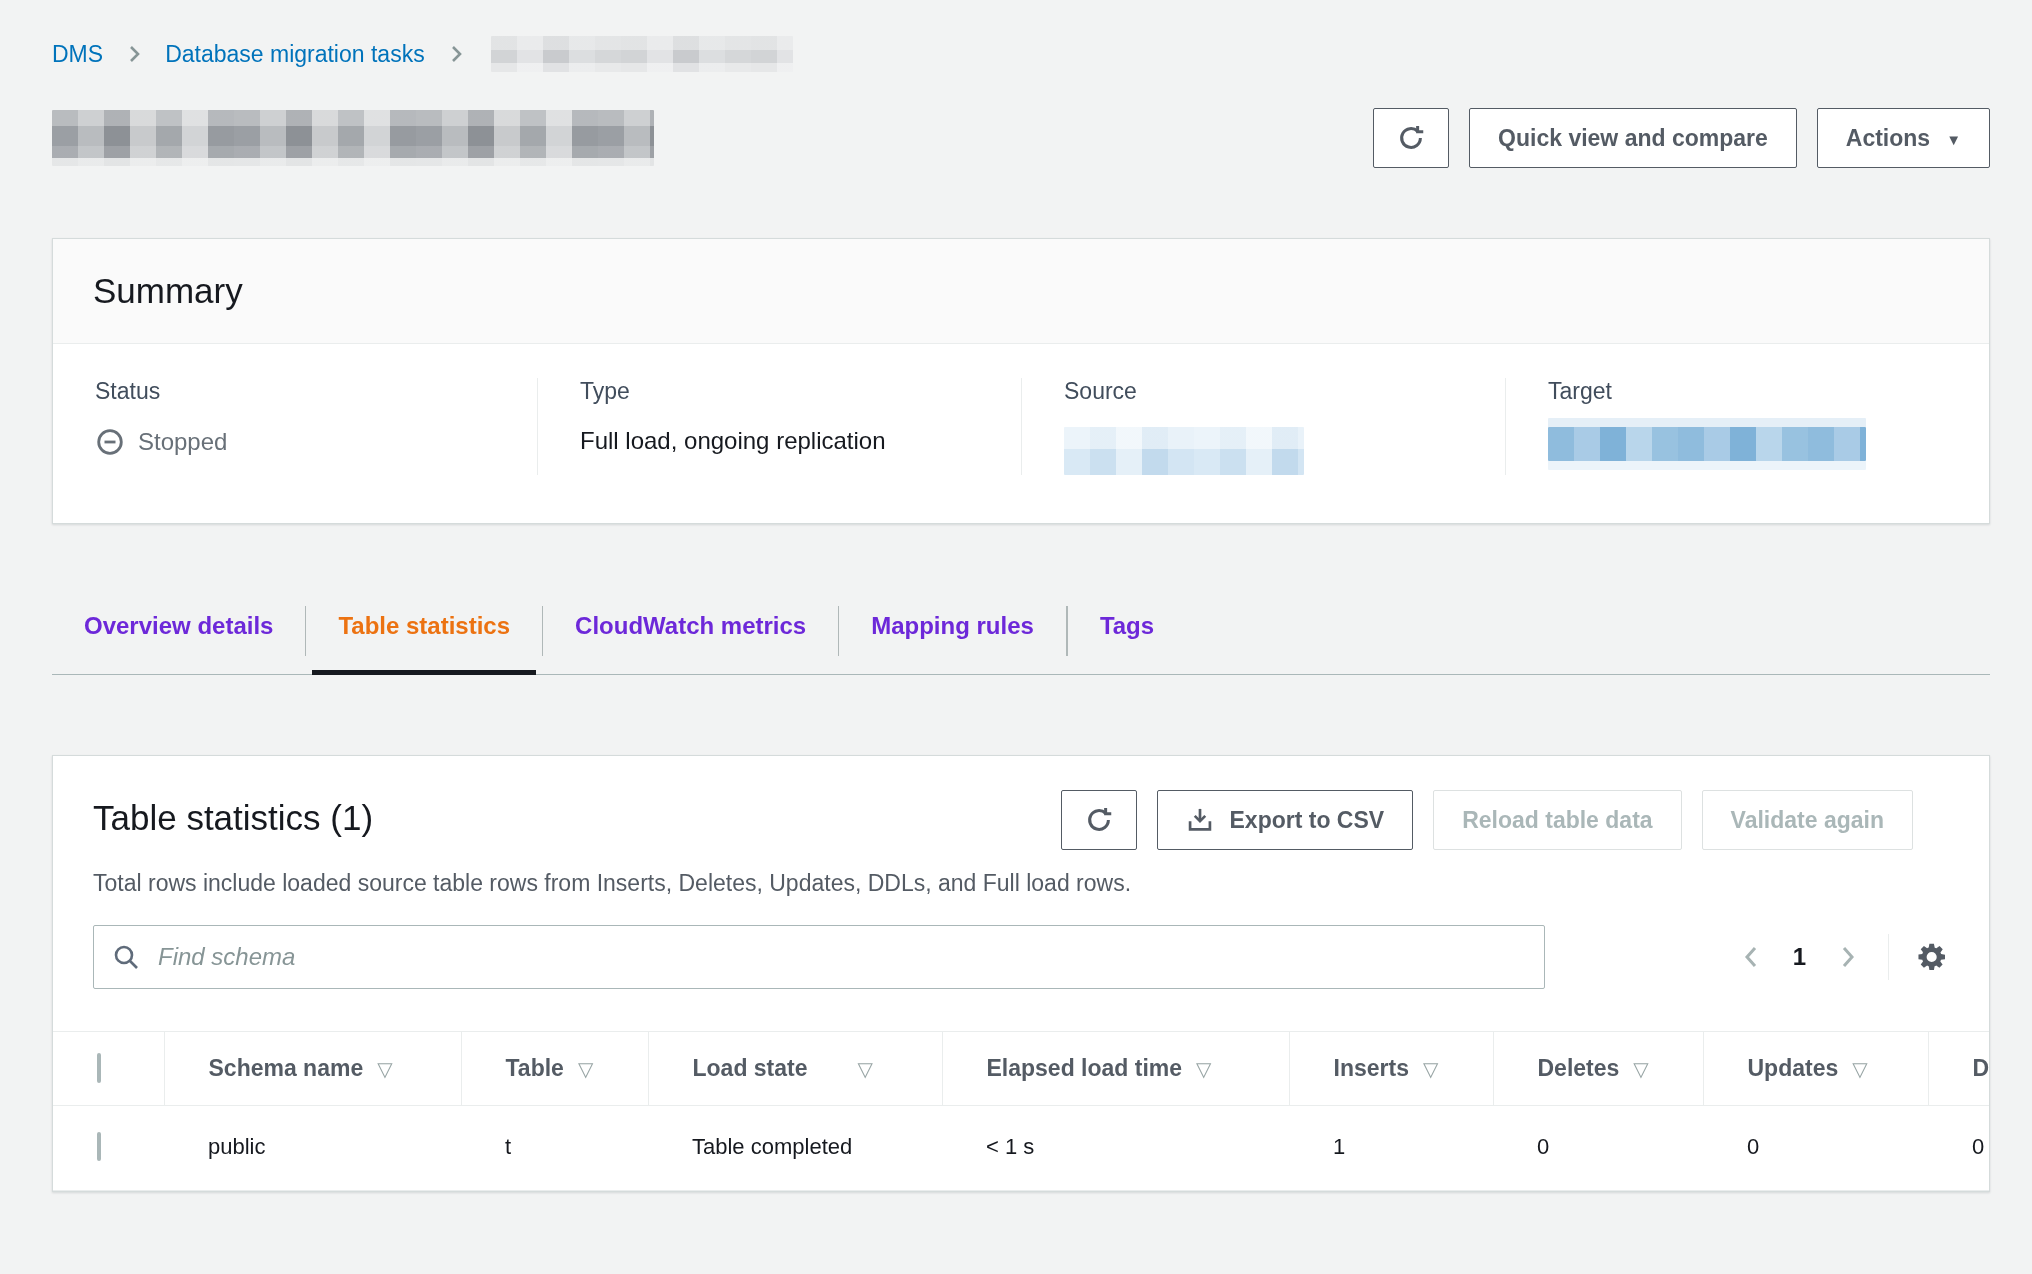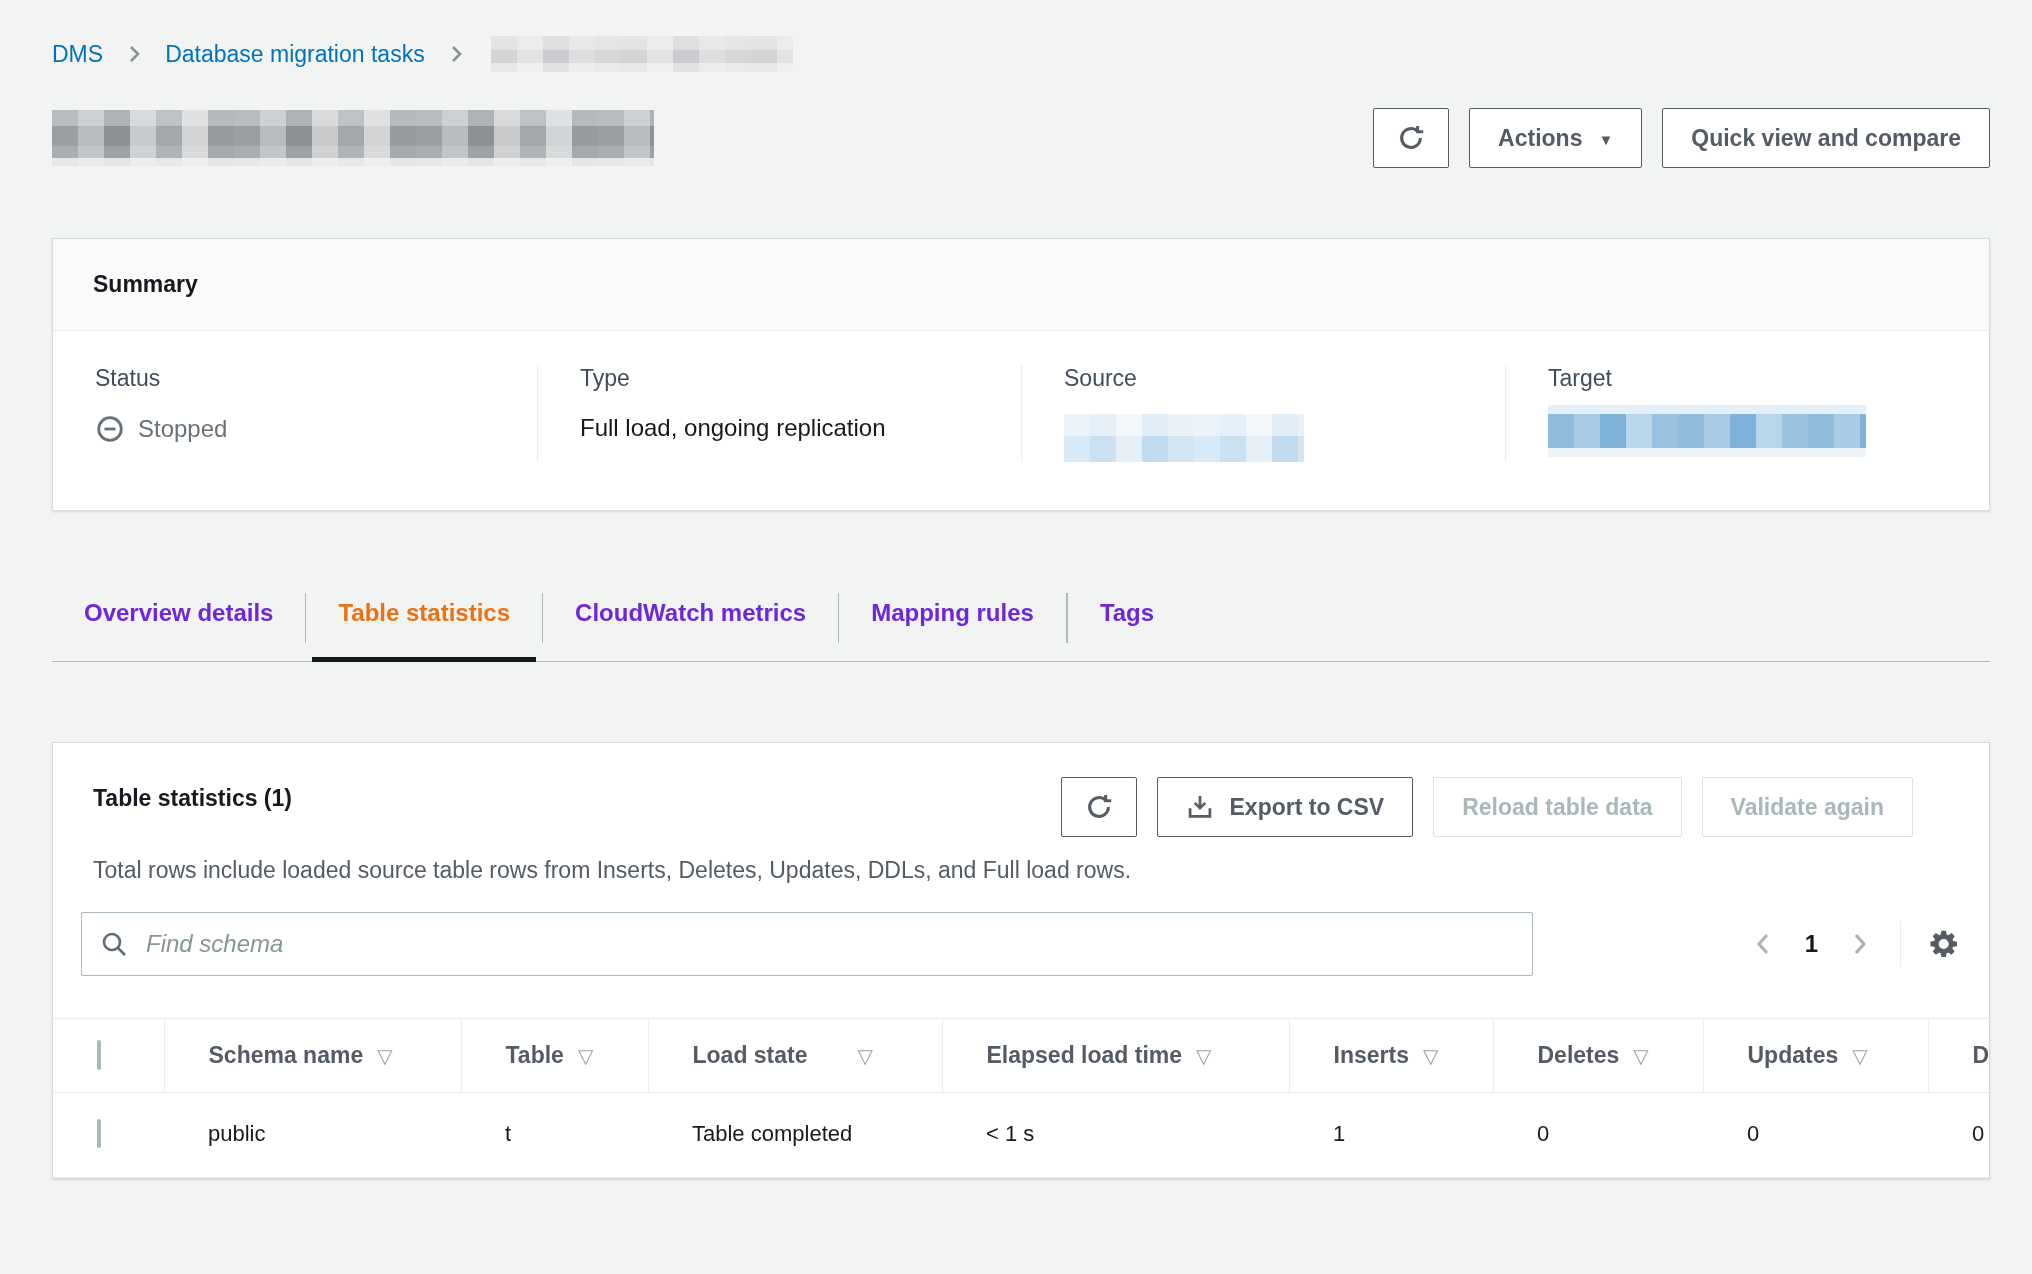--- a/index.html
+++ b/index.html
@@ -43,21 +43,21 @@
   .btn.icon-only { width:76px; padding:0; }
   .btn.disabled { border-color:#dde1e1; color:#aab7b8; cursor:default; }
   .caret { font-size:15px; line-height:1; position:relative; top:1px; }
 
   
   .card { background:#fff; border:1px solid #d5dbdb; box-shadow:0 1px 2px rgba(0,28,36,.12); }
 
   
   .summary-card { margin-top:70px; }
   .card-hd { background:#fafafa; border-bottom:1px solid #eaeded; padding:32px 40px; }
-  .card-hd h2, .ts-title { margin:0; font-size:23px; font-weight:bold; color:#16191f; }
+  .card-hd h2, .ts-title { margin:0; font-size:35px; font-weight:normal; color:#16191f; }
   .summary-grid { display:grid; grid-template-columns:repeat(4,1fr); padding:34px 0 48px; }
   .summary-col { padding:0 42px; }
   .summary-col + .summary-col { border-left:1px solid #eaeded; }
   .field-label { font-size:23px; color:#414d5c; margin-bottom:22px; }
   .field-value { font-size:24px; color:#16191f; display:flex; align-items:center; gap:13px; }
   .status-gray { color:#687078; }
   .redact-source {
     width:240px; height:48px; margin-top:2px;
     background-image:
       linear-gradient(180deg, rgba(255,255,255,.5) 0 22px, rgba(255,255,255,0) 22px),
@@ -81,21 +81,21 @@
     content:""; position:absolute; left:6px; right:6px; bottom:-1px; height:5px; background:#16191f;
   }
   .tab-sep { width:1px; height:50px; background:#b0b8b8; margin-top:6px; }
 
   
   .ts-card { margin-top:80px; overflow:hidden; padding-bottom:0; }
   .ts-header { display:flex; justify-content:space-between; align-items:flex-start; padding:34px 76px 0 40px; }
   .ts-title { padding-top:8px; }
   .ts-desc { padding:0 40px; margin-top:20px; font-size:23px; color:#545b64; }
 
-  .ts-controls { display:flex; align-items:center; padding:28px 28px 0; }
+  .ts-controls { display:flex; align-items:center; padding:28px 40px 0; }
   .search-box { position:relative; width:1452px; }
   .search-box input {
     width:100%; height:64px; border:1px solid #aab7b8; border-radius:2px;
     padding:0 20px 0 64px; font-size:24px; color:#16191f; outline:none;
     font-family:"Liberation Sans", sans-serif; background:#fff;
   }
   .search-box input::placeholder { color:#879596; font-style:italic; }
   .search-icon { position:absolute; left:18px; top:17px; }
 
   .pager { margin-left:auto; display:flex; align-items:center; gap:28px; }
@@ -152,25 +152,25 @@
     <div class="btn-group">
       <button class="btn icon-only">
         <span>
           <svg width="30" height="30" viewBox="0 0 24 24">
               <path d="M19.5 12 a7.5 7.5 0 1 1 -2.2 -5.3" fill="none" stroke="#545b64" stroke-width="2.4"></path>
               <path d="M17.3 2.4 v4.5 h4.5" fill="none" stroke="#545b64" stroke-width="2.4"></path>
             </svg>
         </span>
       </button>
       <button class="btn">
+        <span>Quick view and compare</span>
+      </button>
+      <button class="btn">
         <span>Actions</span>
         <span class="caret">▼</span>
-      </button>
-      <button class="btn">
-        <span>Quick view and compare</span>
       </button>
     </div>
   </div>
 
   <div class="card summary-card">
     <div class="card-hd">
       <h2>Summary</h2>
     </div>
     <div class="summary-grid">
       <div class="summary-col">

